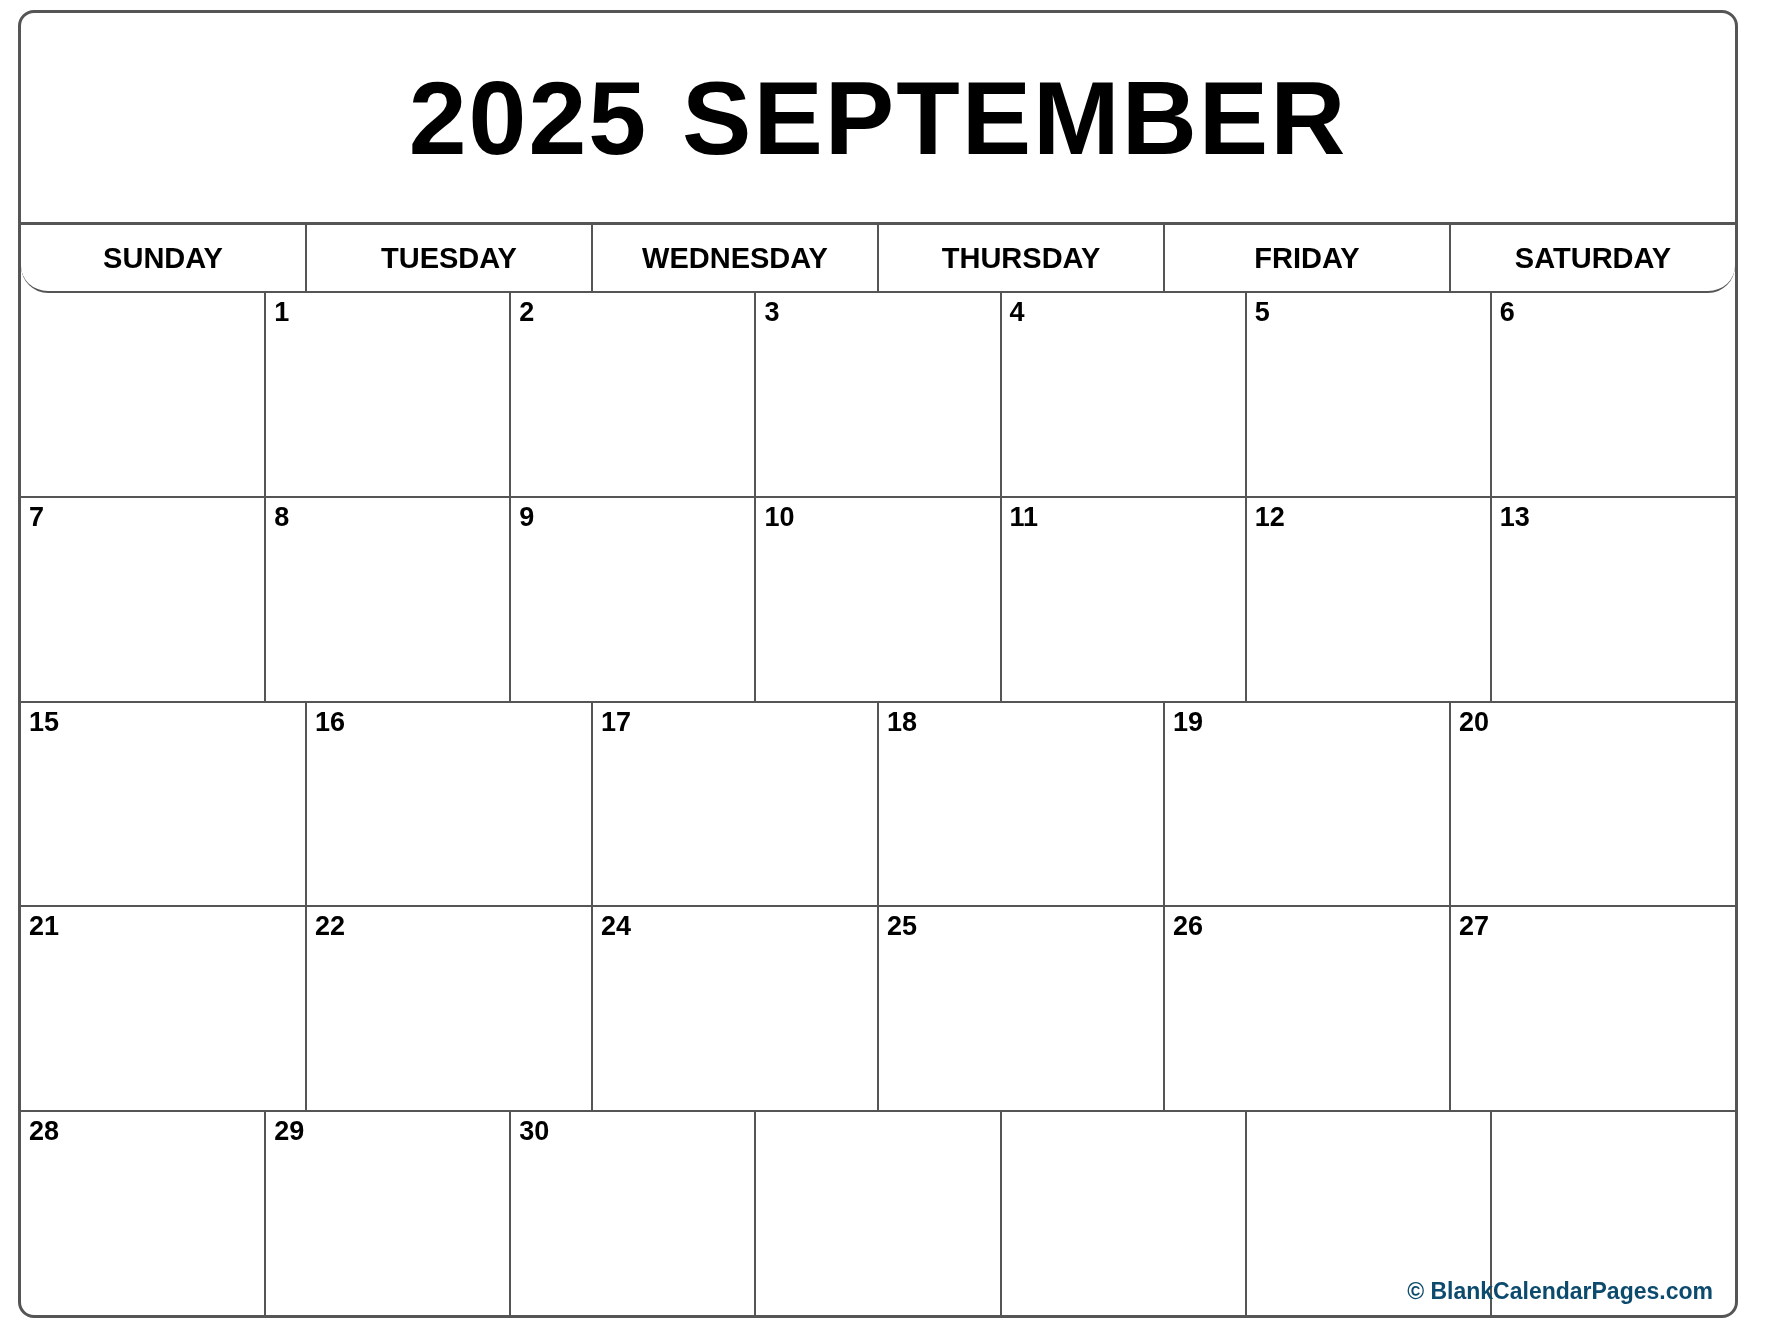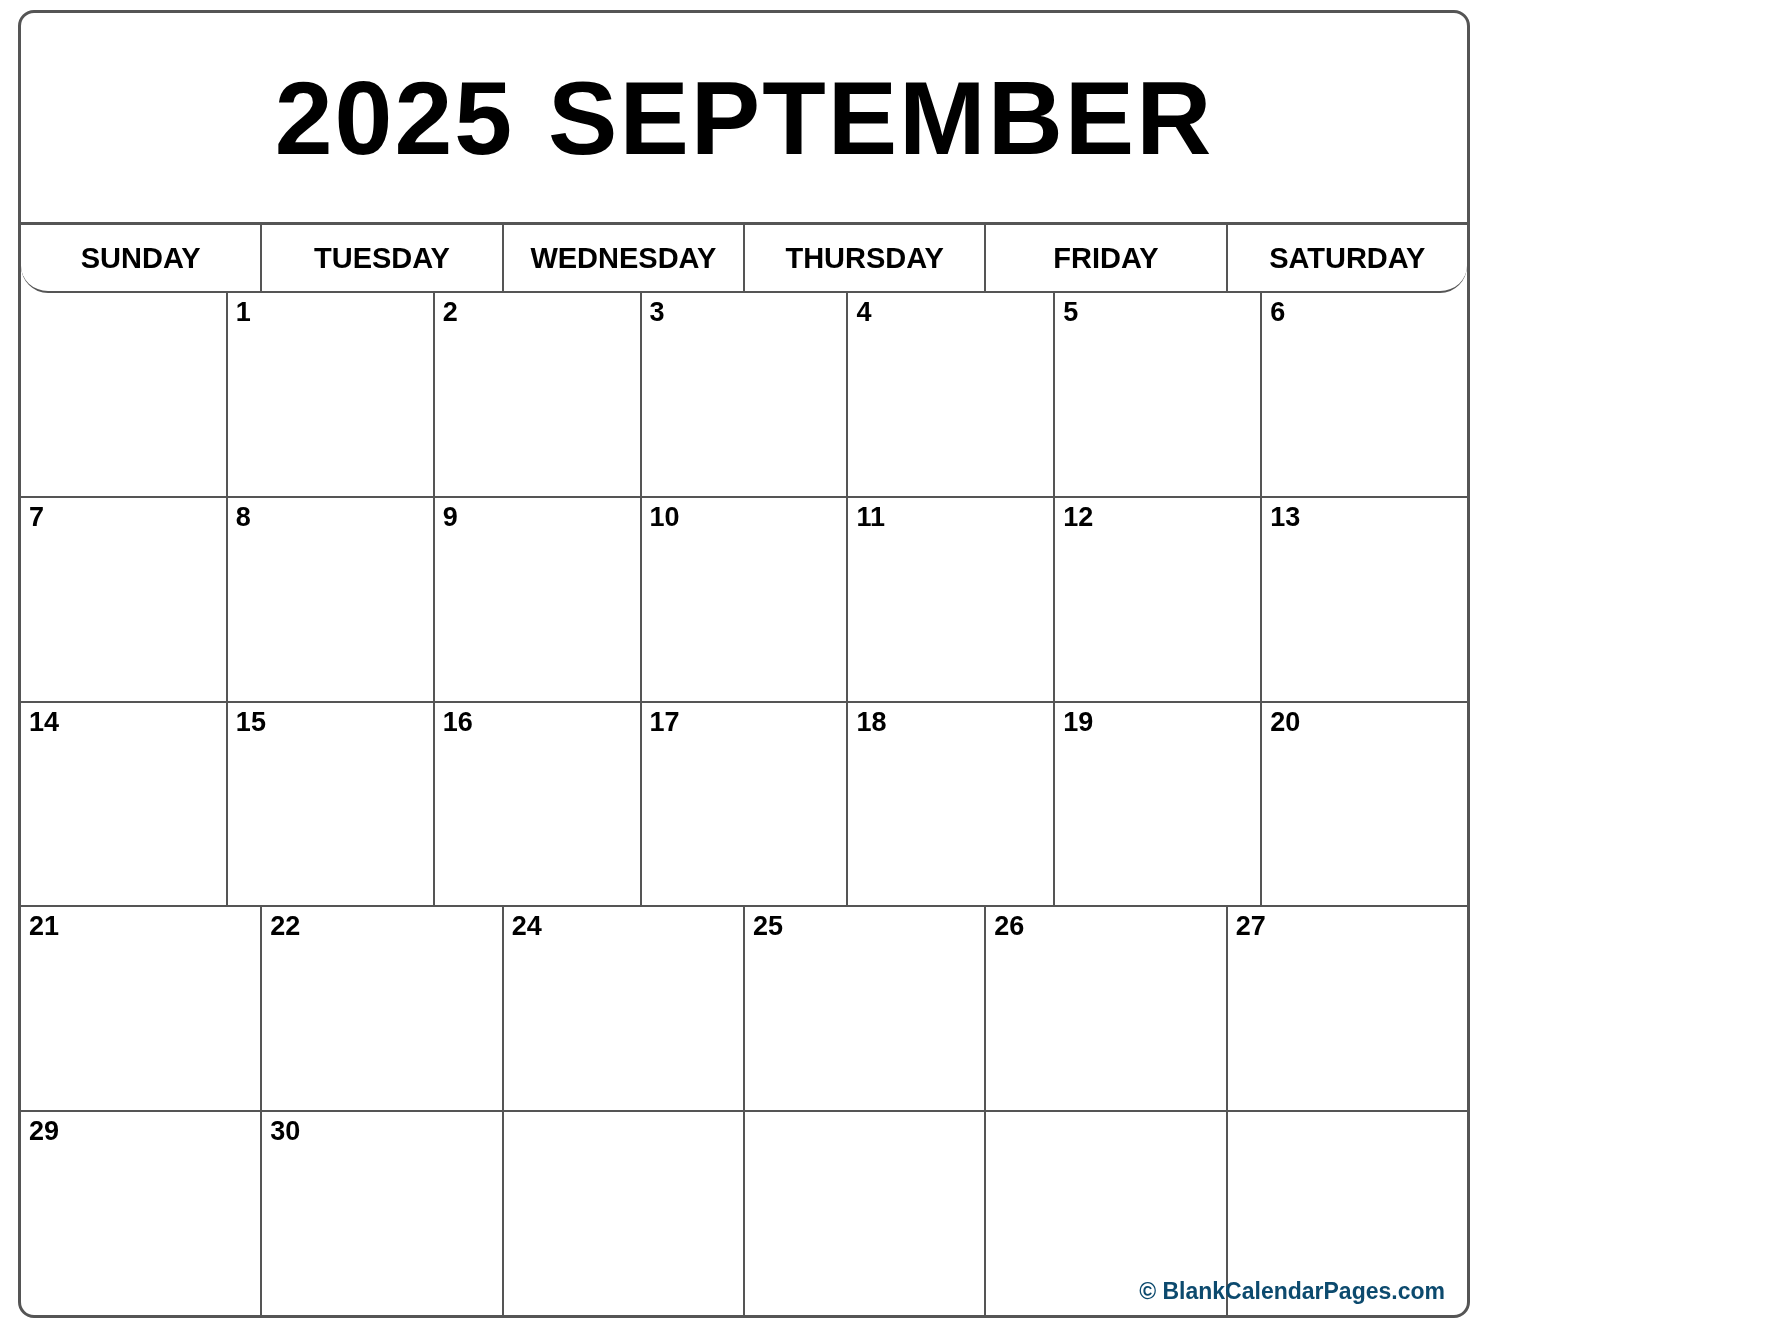--- a/index.html
+++ b/index.html
@@ -11,21 +11,21 @@
     width: 1767px;
     height: 1333px;
     font-family: "Liberation Sans", sans-serif;
     overflow: hidden;
   }
 
   .calendar-frame {
     position: absolute;
     left: 18px;
     top: 10px;
-    width: 1452px;
+    width: 1720px;
     height: 1308px;
     border: 3px solid #555555;
     border-radius: 16px;
     box-sizing: border-box;
     background: #ffffff;
     overflow: hidden;
     display: flex;
     flex-direction: column;
   }
 
@@ -178,23 +178,20 @@
       <div class="day-cell">
           <div class="day-num">12</div>
         </div>
       <div class="day-cell">
           <div class="day-num">13</div>
         </div>
     </div>
 
     <div class="week-row">
       <div class="day-cell">
-          <div class="day-num">14</div>
-        </div>
-      <div class="day-cell">
           <div class="day-num">15</div>
         </div>
       <div class="day-cell">
           <div class="day-num">16</div>
         </div>
       <div class="day-cell">
           <div class="day-num">17</div>
         </div>
       <div class="day-cell">
           <div class="day-num">18</div>
@@ -222,20 +219,23 @@
         </div>
       <div class="day-cell">
           <div class="day-num">26</div>
         </div>
       <div class="day-cell">
           <div class="day-num">27</div>
         </div>
     </div>
 
     <div class="week-row">
+      <div class="day-cell">
+          <div class="day-num">28</div>
+        </div>
       <div class="day-cell">
           <div class="day-num">29</div>
         </div>
       <div class="day-cell">
           <div class="day-num">30</div>
         </div>
       <div class="day-cell empty">
           <div class="day-num"></div>
         </div>
       <div class="day-cell empty">

